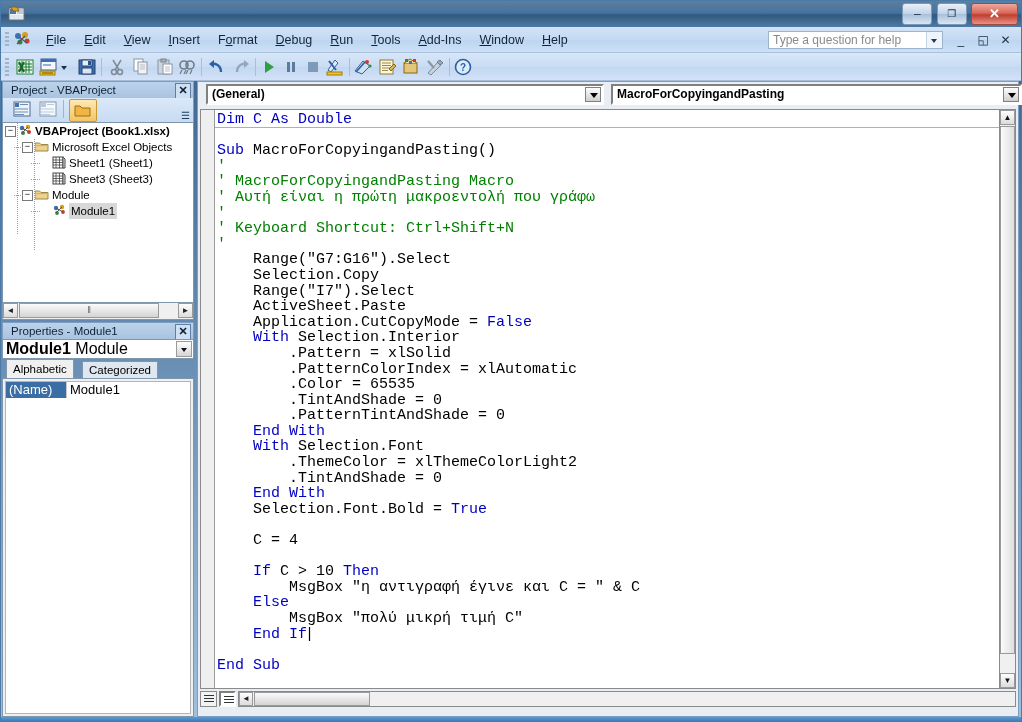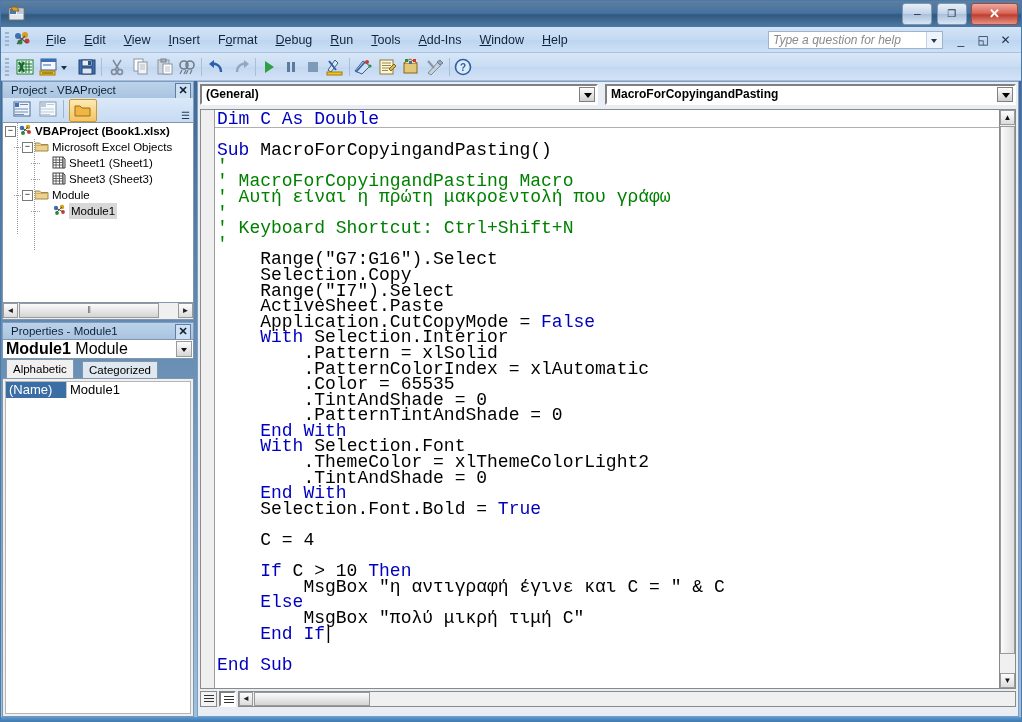--- a/index.html
+++ b/index.html
@@ -79,21 +79,21 @@
   }
   .menu-vb-icon{position:absolute;left:12px;top:4px;width:19px;height:18px;}
   .menus{position:absolute;left:36px;top:0;height:26px;}
   .menu-item{
     display:inline-block;height:26px;line-height:26px;padding:0 9px;
     font-size:12.5px;color:#10243c;cursor:default;
   }
   .menu-item u{text-decoration:underline;}
   .helpbox{
     position:absolute;right:78px;top:4px;width:175px;height:18px;
-    background:#ffffff;border:1px solid #9db4cd;box-sizing:border-box;font-style:italic;
+    background:#ffffff;border:1px solid #9db4cd;box-sizing:border-box;
   }
   .helpbox .ph{
     position:absolute;left:4px;top:0;line-height:16px;font-size:12px;color:#8a8a8a;
   }
   .helpbox .arrow{
     position:absolute;right:0;top:0;width:15px;height:16px;
     border-left:1px solid #c4d3e4;background:#eef4fb;
   }
   .helpbox .arrow:after{
     content:"";position:absolute;left:4px;top:7px;
@@ -235,21 +235,21 @@
     width:60px;background:#3a6ea5;color:#fff;padding-left:3px;box-sizing:border-box;
     overflow:hidden;white-space:nowrap;
   }
   .prop-val{flex:1;padding-left:3px;border-left:1px solid #c8c8c8;color:#000;}
   
   .codewin{
     position:absolute;left:197px;top:81px;width:822px;height:636px;
     background:#e9eef5;border:1px solid #7f9dc0;box-sizing:border-box;
   }
   .code-combos{
-    position:absolute;left:2px;top:2px;width:816px;height:22px;
+    position:absolute;left:8px;top:2px;width:816px;height:22px;
   }
   .ccombo{
     position:absolute;top:0;height:21px;background:#fff;
     border:2px solid;border-color:#808080 #fff #fff #808080;
     box-sizing:border-box;
   }
   .ccombo .txt{
     position:absolute;left:4px;top:0;line-height:17px;font-size:12px;
     font-weight:bold;color:#000;white-space:nowrap;
   }
@@ -268,21 +268,21 @@
     background:#fff;border:1px solid #8a8a8a;box-sizing:border-box;
     overflow:hidden;
   }
   .margin-ind{
     position:absolute;left:0;top:0;width:13px;height:100%;
     background:#efefef;border-right:1px solid #9a9a9a;
   }
   .code-text{
     position:absolute;left:16px;top:2px;right:0;
     font-family:"Liberation Mono","DejaVu Sans Mono",monospace;
-    font-size:18px;line-height:15.6px;white-space:pre;
+    font-size:15px;line-height:15.6px;white-space:pre;
     color:#000;
   }
   .code-text .ln{height:15.6px;}
   .kw{color:#0000c0;}
   .cm{color:#008000;}
   .hr-top{
     position:absolute;left:14px;top:17px;right:1px;height:1px;background:#b0b0b0;
   }
   .vscroll{
     position:absolute;right:2px;top:27px;width:17px;height:580px;

